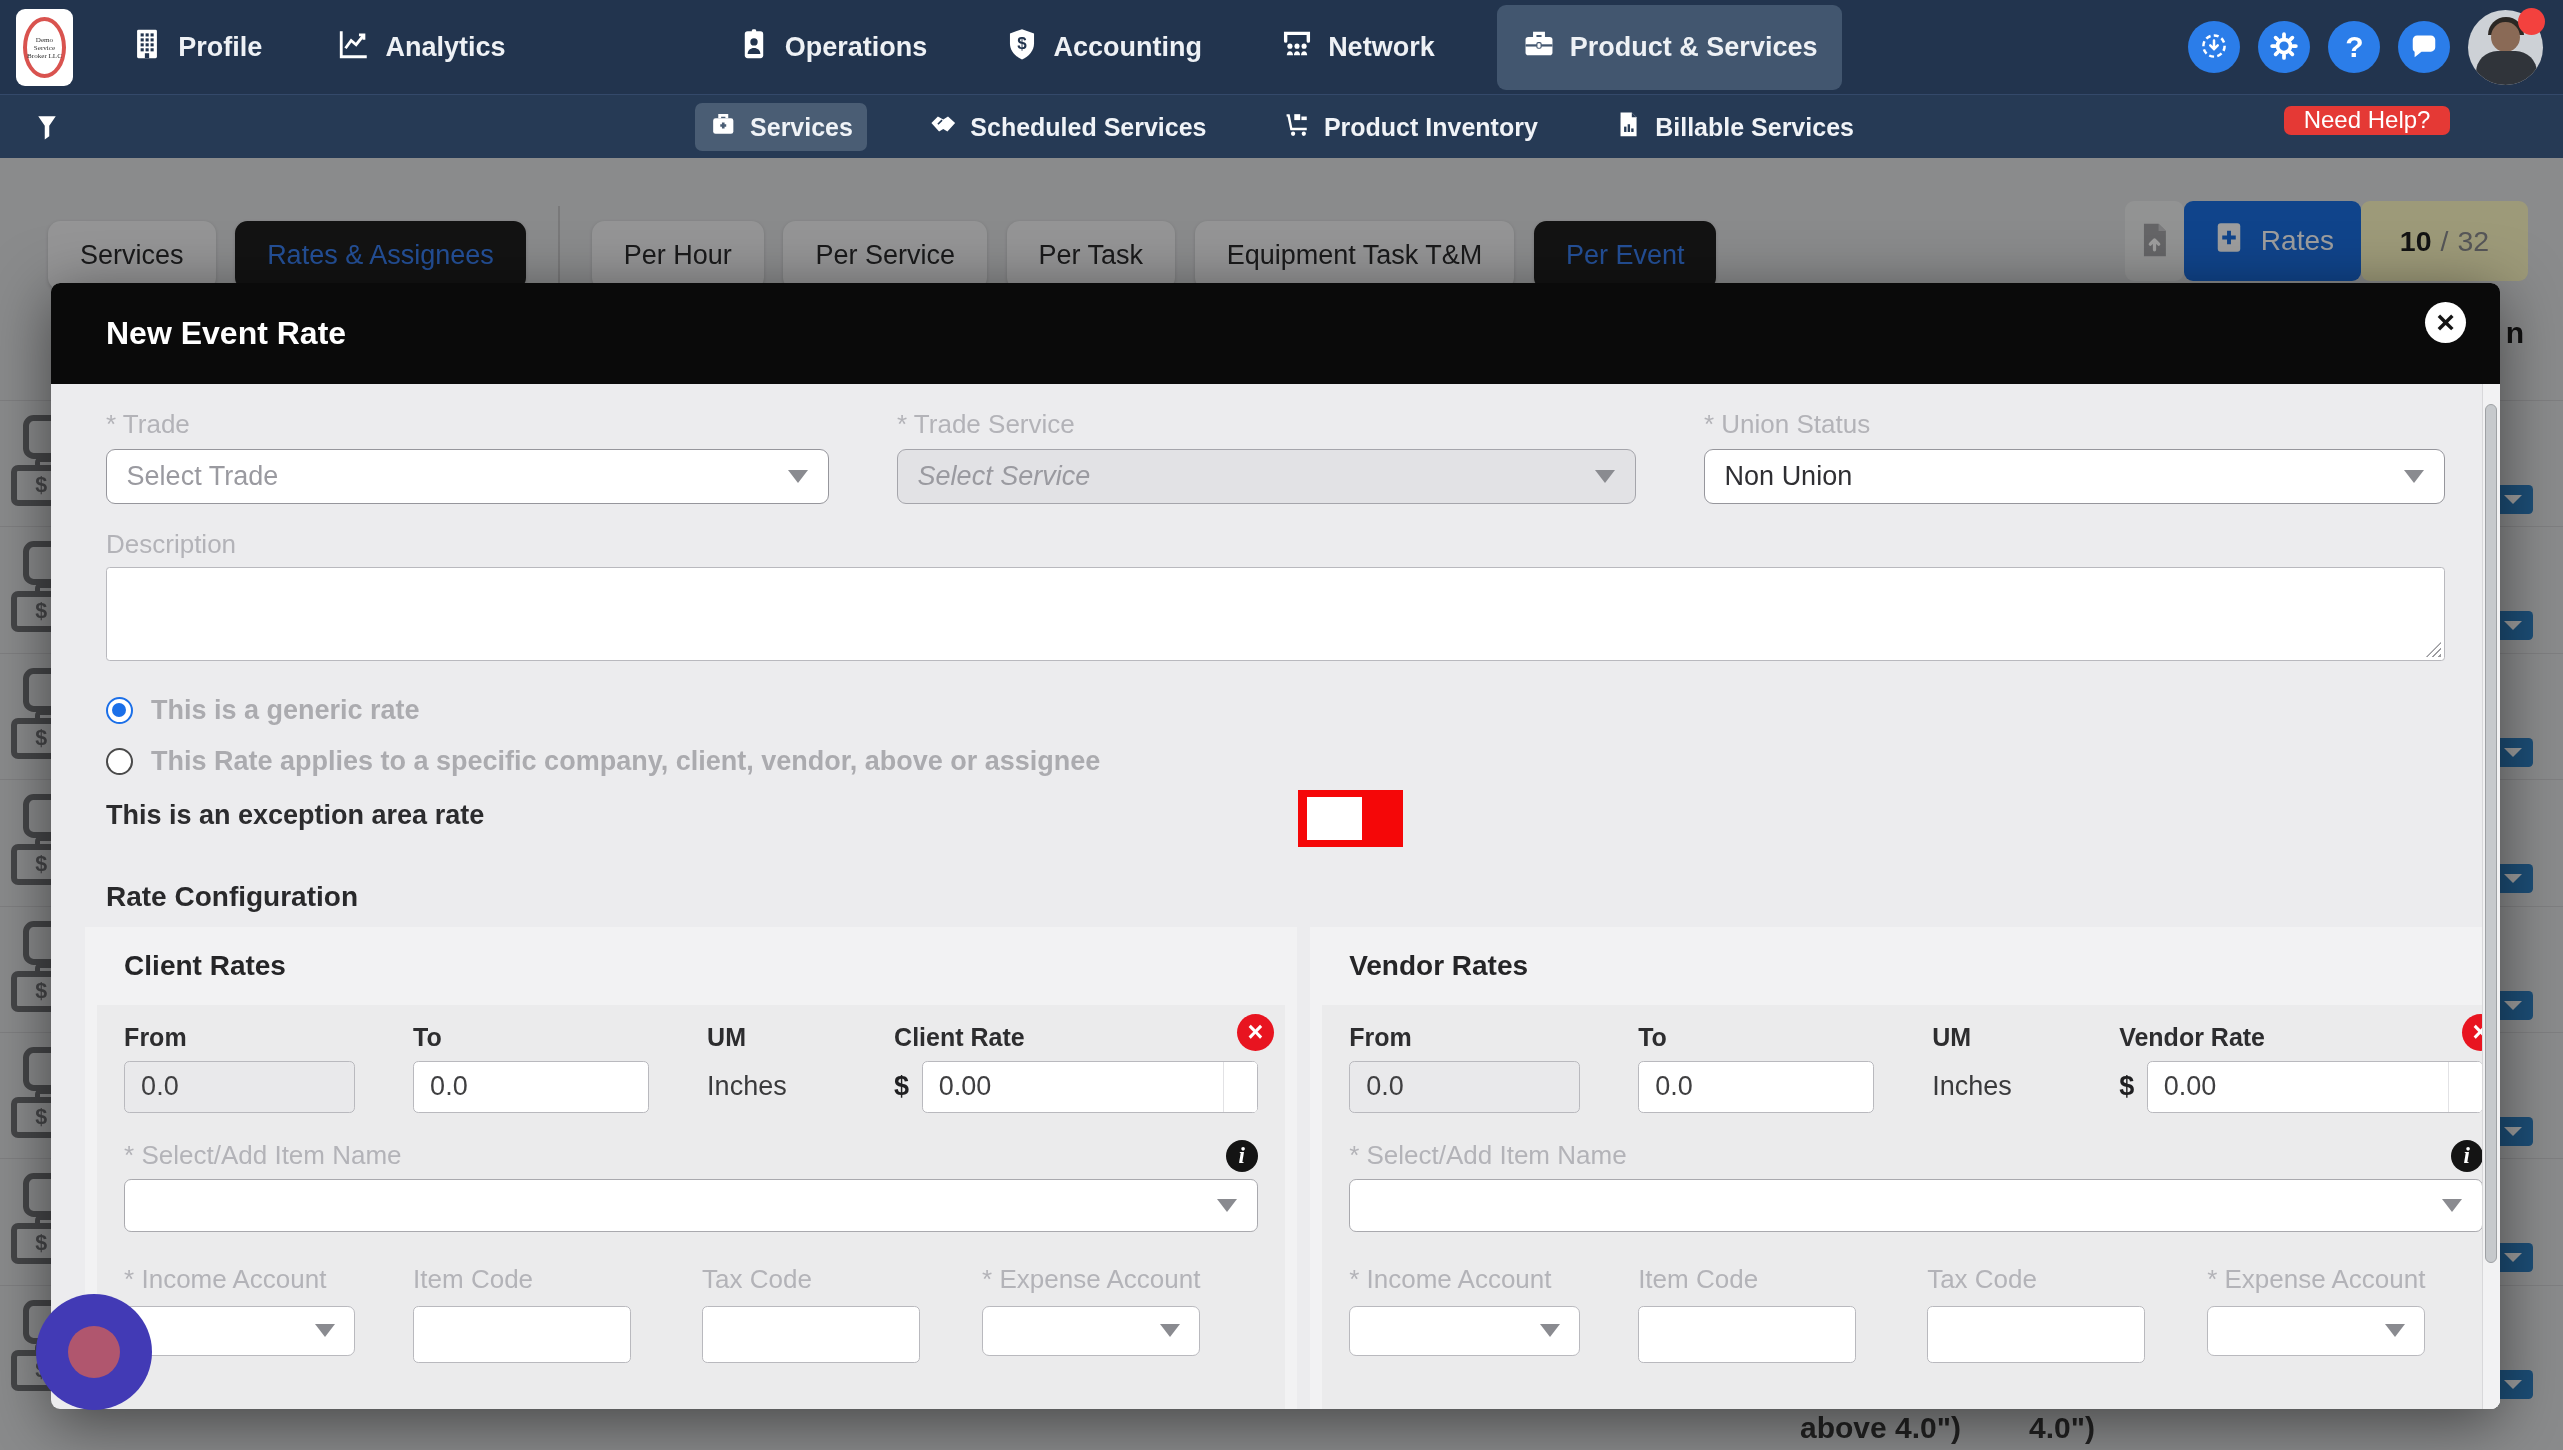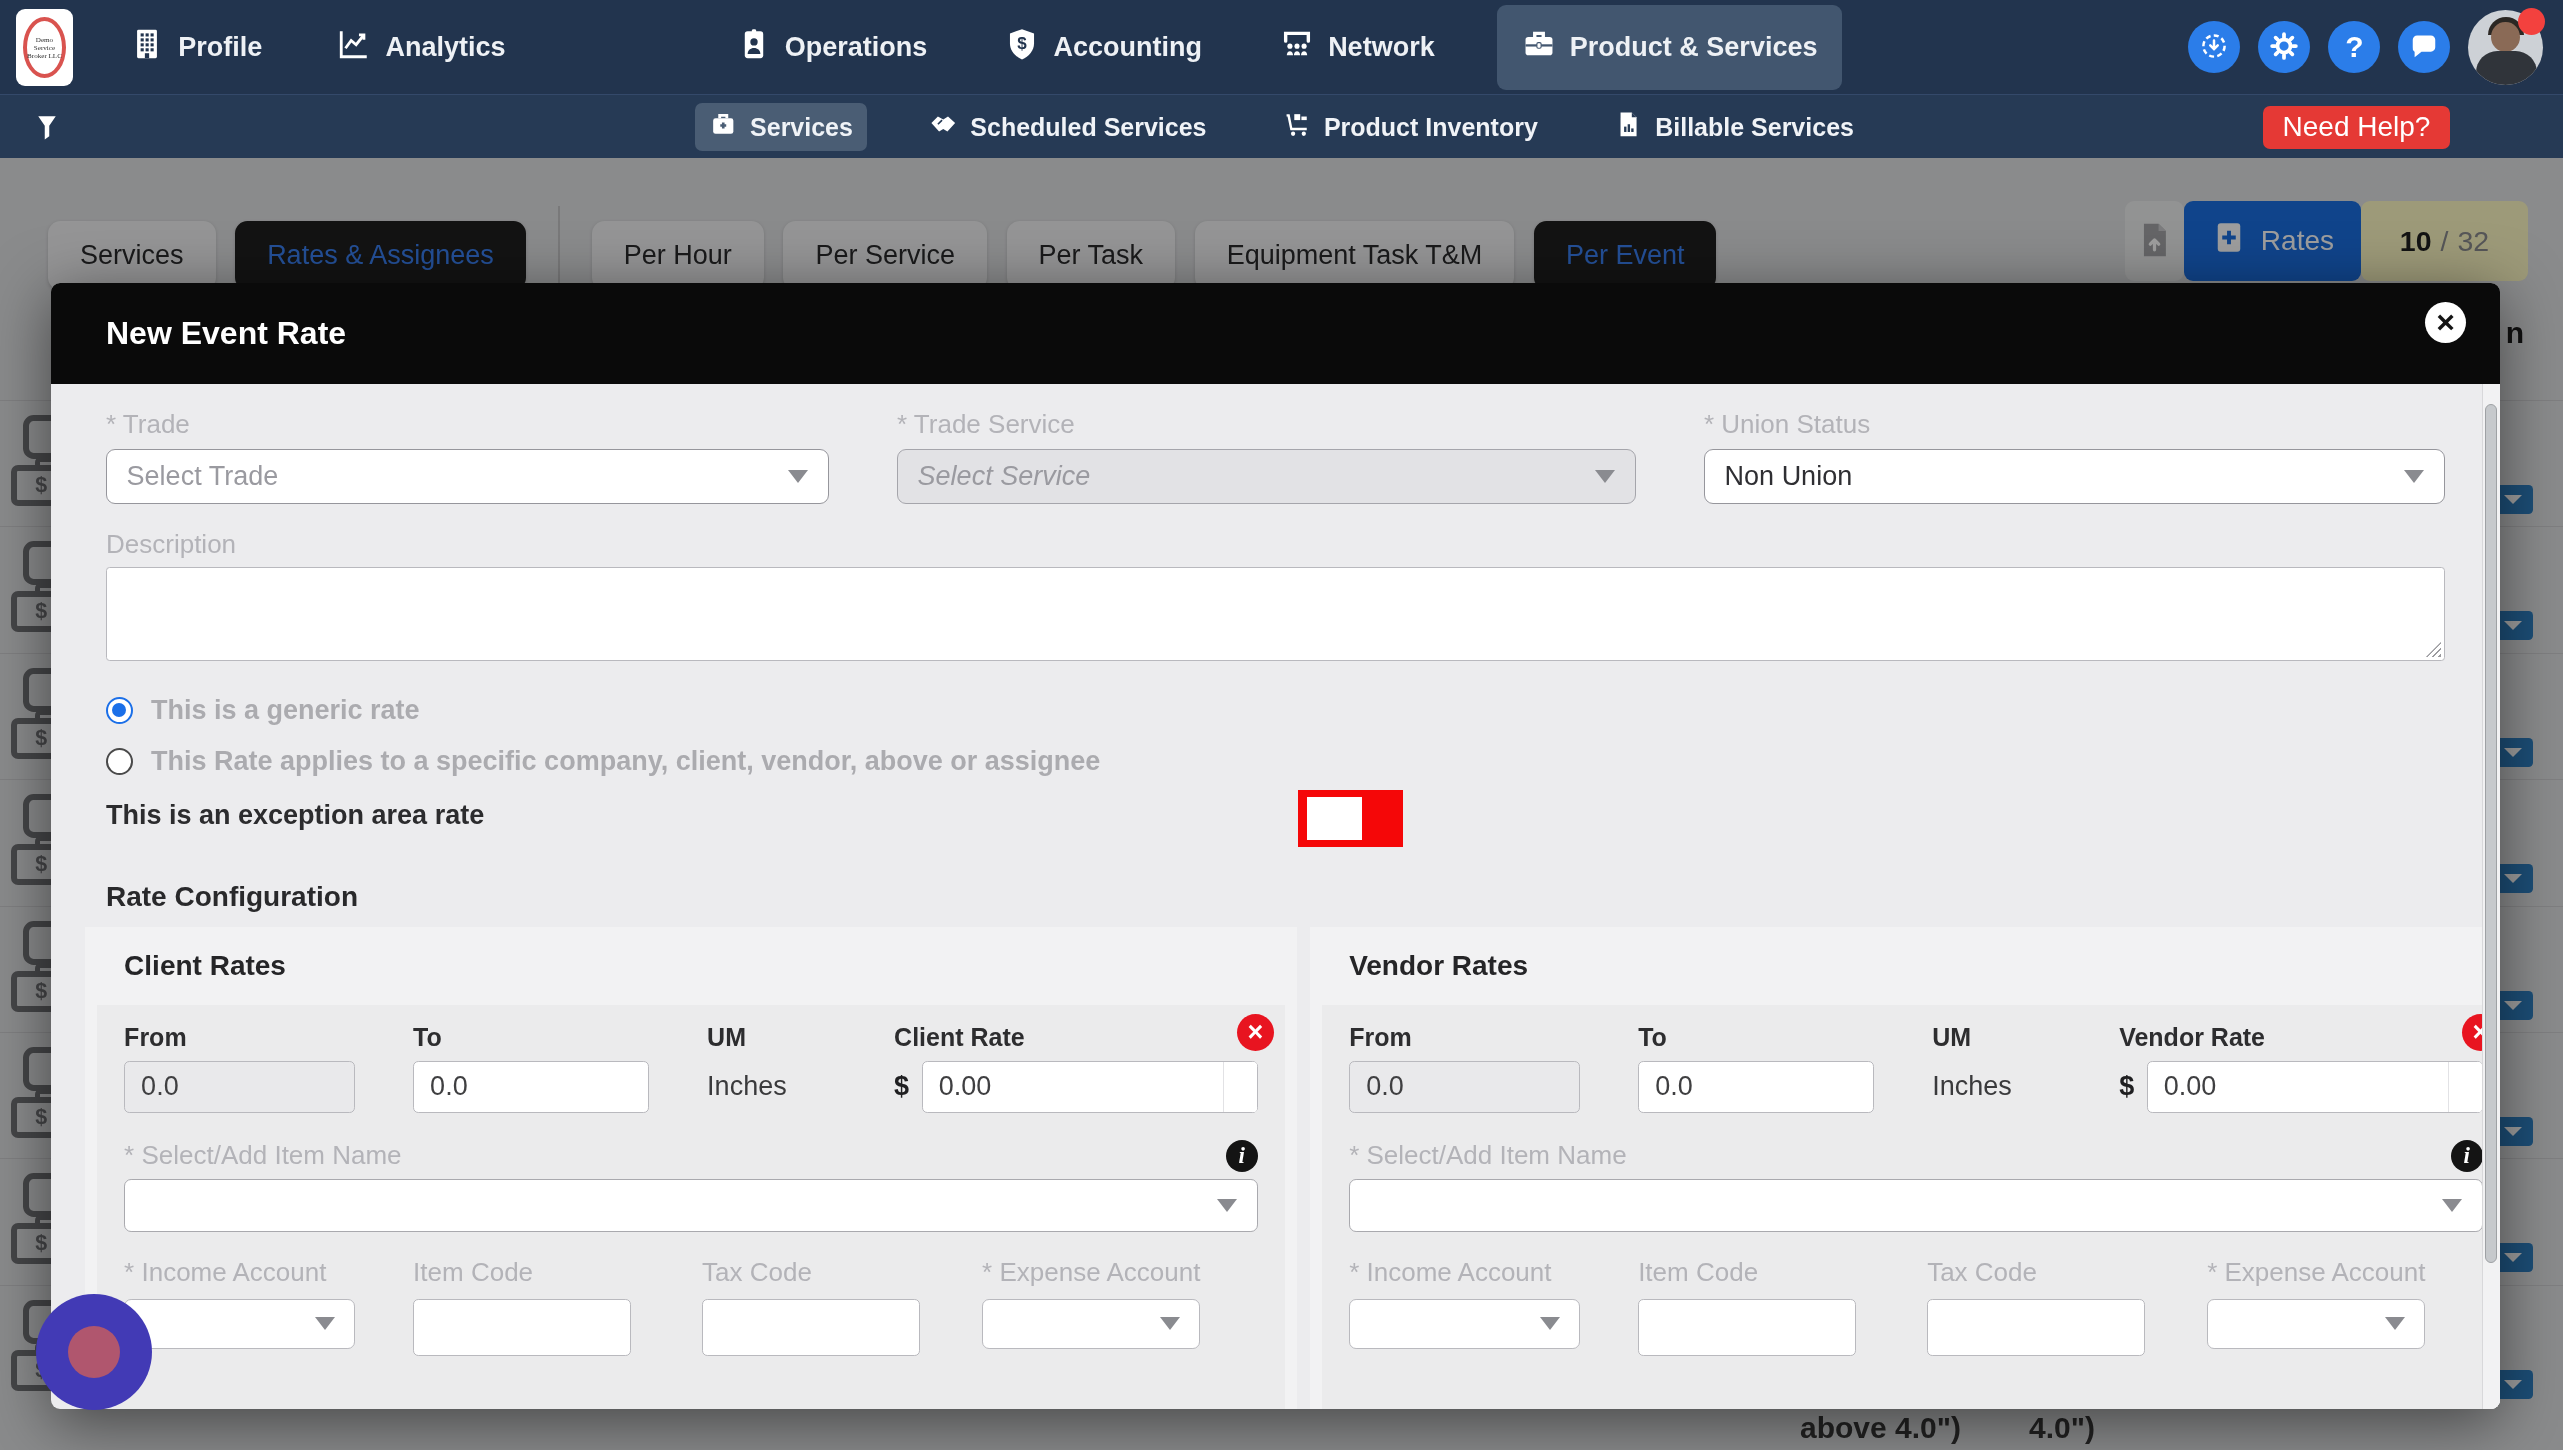--- a/index.html
+++ b/index.html
@@ -27,21 +27,21 @@
   .avatar .body { position:absolute; left:7.1px; top:41px; width:61px; height:36px; border-radius:21.4px 21.4px 0 0; background:#30343a; }
   .notif-dot { position:absolute; right:-1.8px; top:-1.8px; width:27px; height:27px; border-radius:50%; background:#f3413e; }
 
   
   .subnav { position:absolute; top:94px; left:0; right:0; height:64px; background:#263a55; border-top:1.8px solid #34496a; z-index:20; }
   .filter-ico { position:absolute; left:32px; top:12.5px; width:30px; height:39px; }
   .subtabs { position:absolute; left:0; right:0; top:0; height:64px; display:flex; justify-content:center; align-items:center; gap:48px; }
   .subtab { display:flex; align-items:center; gap:12.5px; color:#f0f3f7; font-size:25px; font-weight:600; height:48px; padding:0 14.2px; border-radius:7.1px; cursor:pointer; }
   .subtab.active { background:#4a5d74; }
   .subtab svg { width:28.5px; height:28.5px; }
-  .need-help { position:absolute; right:113px; top:10.7px; height:43px; padding:0 19.6px; background:#e53935; color:#fff; font-size:28px; display:flex; align-items:center; border-radius:7.1px; }
+  .need-help { position:absolute; right:113px; top:10.7px; height:29px; padding:0 19.6px; background:#e53935; color:#fff; font-size:24px; display:flex; align-items:center; border-radius:7.1px; }
 
   
   .content { position:absolute; top:158px; left:0; right:0; height:1292px; }
   .bg-page { position:absolute; inset:0; z-index:1; }
 
   .toolbar-left { position:absolute; left:48px; top:48px; display:flex; gap:19.6px; align-items:center; }
   .tb-btn { height:69px; padding:0 32px; background:#f0f1f2; border-radius:12.5px; font-size:27px; color:#2b2b2d; display:flex; align-items:center; box-shadow:0 1.8px 3.6px rgba(0,0,0,.15); white-space:nowrap; }
   .tb-btn.dark { background:#1f1f1f; color:#3b82f6; }
   .tb-divider { width:1.8px; height:98px; background:#c3c4c6; margin:0 12.5px; align-self:center; }
   .toolbar-right { position:absolute; right:35px; top:43px; display:flex; align-items:center; }
@@ -110,21 +110,21 @@
   .um-text { font-size:27px; color:#3a3a3c; }
   .rate-group { display:flex; align-items:center; }
   .dollar { font-size:27px; font-weight:bold; color:#1f1f21; margin-right:12.5px; }
   .rate-box { flex:1; max-width:336px; height:52px; border:1.8px solid #b9b9be; border-radius:5.3px; background:#fff; display:flex; }
   .rate-box input { border:none; outline:none; flex:1; font-size:27px; color:#3f3f41; padding:0 16px; background:transparent; font-family:"Liberation Sans", sans-serif; min-width:0; }
   .rate-spin { width:34px; border-left:1.8px solid #e2e2e5; border-radius:0 3.6px 3.6px 0; background:#fff; }
   .delete-x { position:absolute; top:9px; right:10.7px; width:37px; height:37px; border-radius:50%; background:#e81420; color:#fff; font-size:27px; font-weight:bold; display:flex; align-items:center; justify-content:center; line-height:1; }
   .item-label-row { display:flex; justify-content:space-between; align-items:center; margin-top:27px; }
   .info-ico { width:32px; height:32px; border-radius:50%; background:#141414; color:#fff; font-family:"Liberation Serif", serif; font-size:23px; font-weight:bold; font-style:italic; display:flex; align-items:center; justify-content:center; }
   .item-select { position:relative; margin-top:7.1px; height:53px; background:#fff; border:1.8px solid #a9a9ae; border-radius:7.1px; }
-  .acct-grid { display:grid; grid-template-columns:289px 289px 280px 1fr; margin-top:25px; }
+  .acct-grid { display:grid; grid-template-columns:289px 289px 280px 1fr; margin-top:32px; }
   .acct-label { font-size:26px; color:#b3b3b8; }
   .acct-field { margin-top:10.7px; }
   .mini-select { position:relative; width:231px; height:50px; background:#fff; border:1.8px solid #b9b9be; border-radius:7.1px; }
   .mini-select.narrow { width:218px; }
   .mini-inp { width:218px; height:57px; border:1.8px solid #b9b9be; border-radius:5.3px; background:#fff; font-size:25px; padding:0 12.5px; outline:none; font-family:"Liberation Sans", sans-serif; }
 
   .modal-scroll { position:absolute; right:0; top:101px; bottom:0; width:18px; background:#f2f2f3; border-left:0.9px solid #d8d8da; }
   .modal-thumb { position:absolute; top:19.6px; right:2.7px; width:12.5px; height:859px; background:#c6c9cc; border:0.9px solid #9ea1a4; border-radius:7.1px; }
 
   .fab { position:absolute; left:36px; top:1136px; width:116px; height:116px; border-radius:50%; background:#423ab5; z-index:12; display:flex; align-items:center; justify-content:center; }

